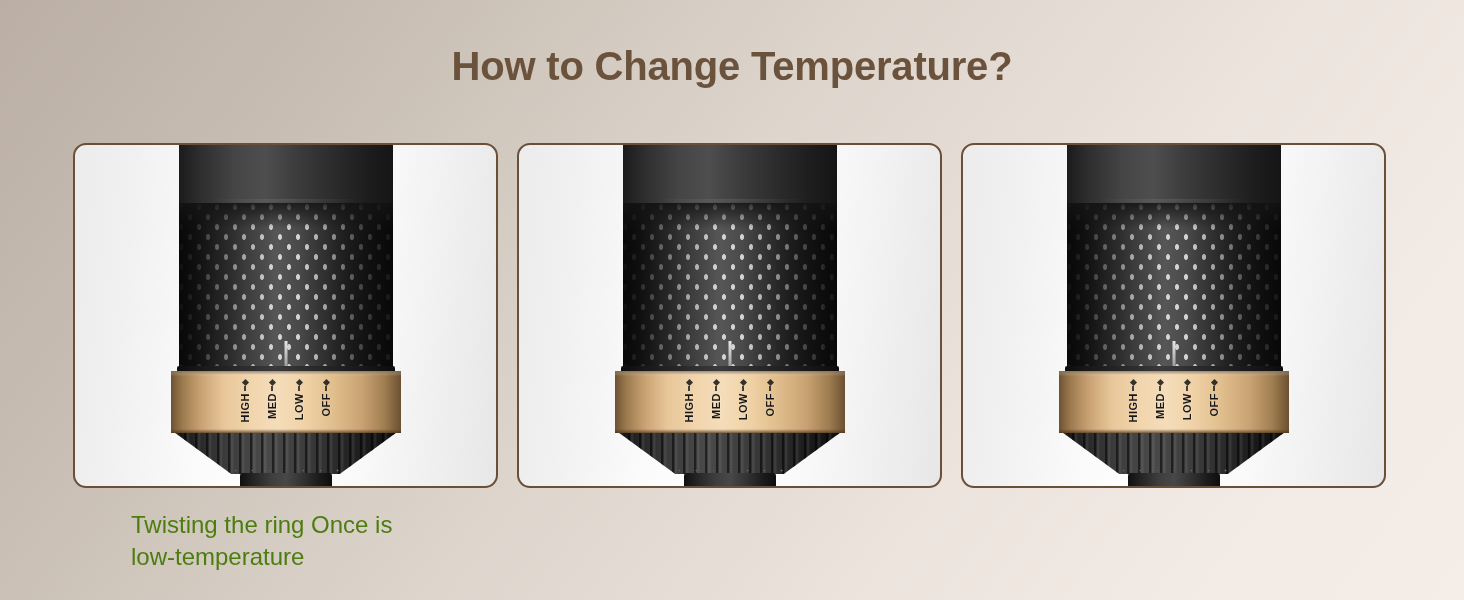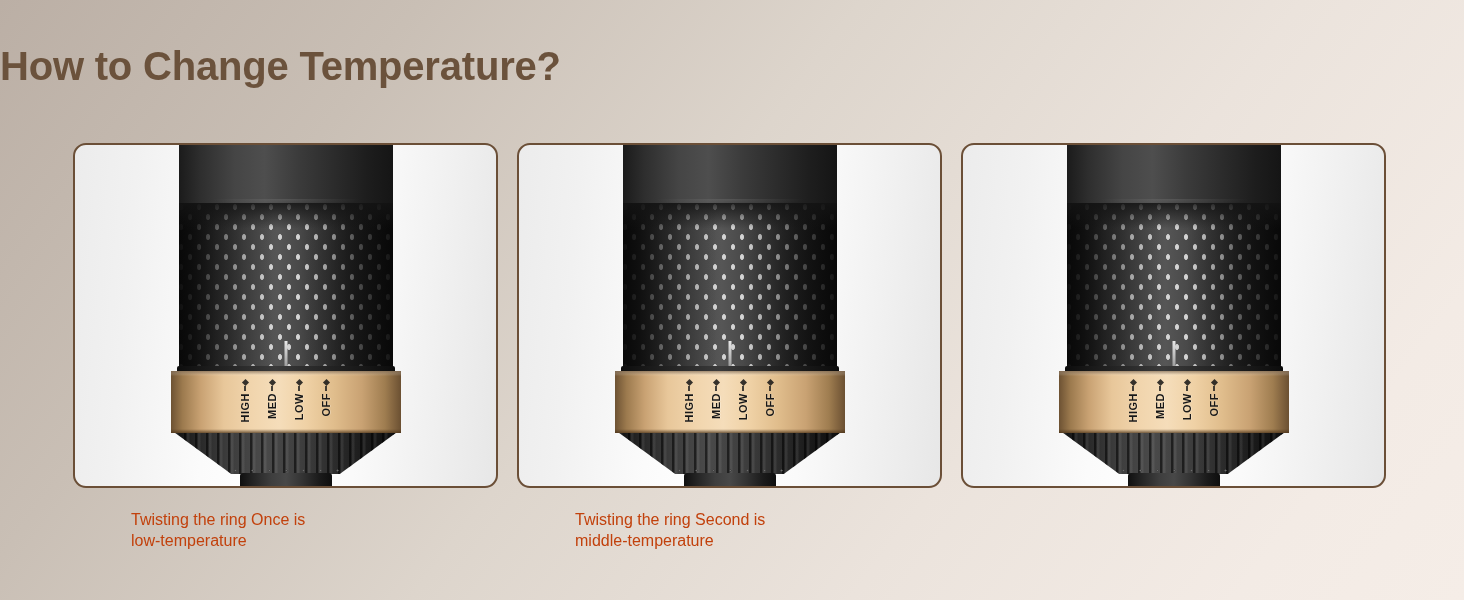--- a/index.html
+++ b/index.html
@@ -19,21 +19,21 @@
     overflow:hidden;
     position:relative;
   }
 
   
   .title {
     position:absolute;
     top:44px;
     left:0;
     width:100%;
-    text-align:left;
+    text-align:center;
     font-size:40px;
     font-weight:bold;
     color:#6b523c;
     letter-spacing:-0.2px;
   }
 
   
   .cards {
     position:absolute;
     top:143px;
@@ -349,23 +349,23 @@
         #1b1b1b 86%,
         #0e0e0e 100%);
     border-radius:3px 3px 0 0;
     z-index:5;
   }
 
   
   .caption {
     margin-top:21px;
     padding-left:58px;
-    font-size:16px;
+    font-size:24px;
     line-height:1.32;
-    color:#c2410c;
+    color:#4d7c0f;
     white-space:pre-line;
   }
 </style>
 </head>
 <body>
 
 <div class="title">How to Change Temperature?</div>
 
 <div class="cards">
 
@@ -460,22 +460,20 @@
           </div>
         </div>
 
         <div class="cone">
           <div class="cone-ribs"></div>
           <div class="cone-studs"></div>
         </div>
         <div class="neck"></div>
       </div>
     </div>
-    <div class="caption">Twisting the ring Second is
-middle-temperature</div>
   </div>
 
   <div class="card-wrap">
     <div class="card">
       <div class="device">
         <div class="barrel-top"></div>
         <div class="mesh">
           <div class="holes"></div>
           <div class="holes2"></div>
           <div class="mesh-shade"></div>

